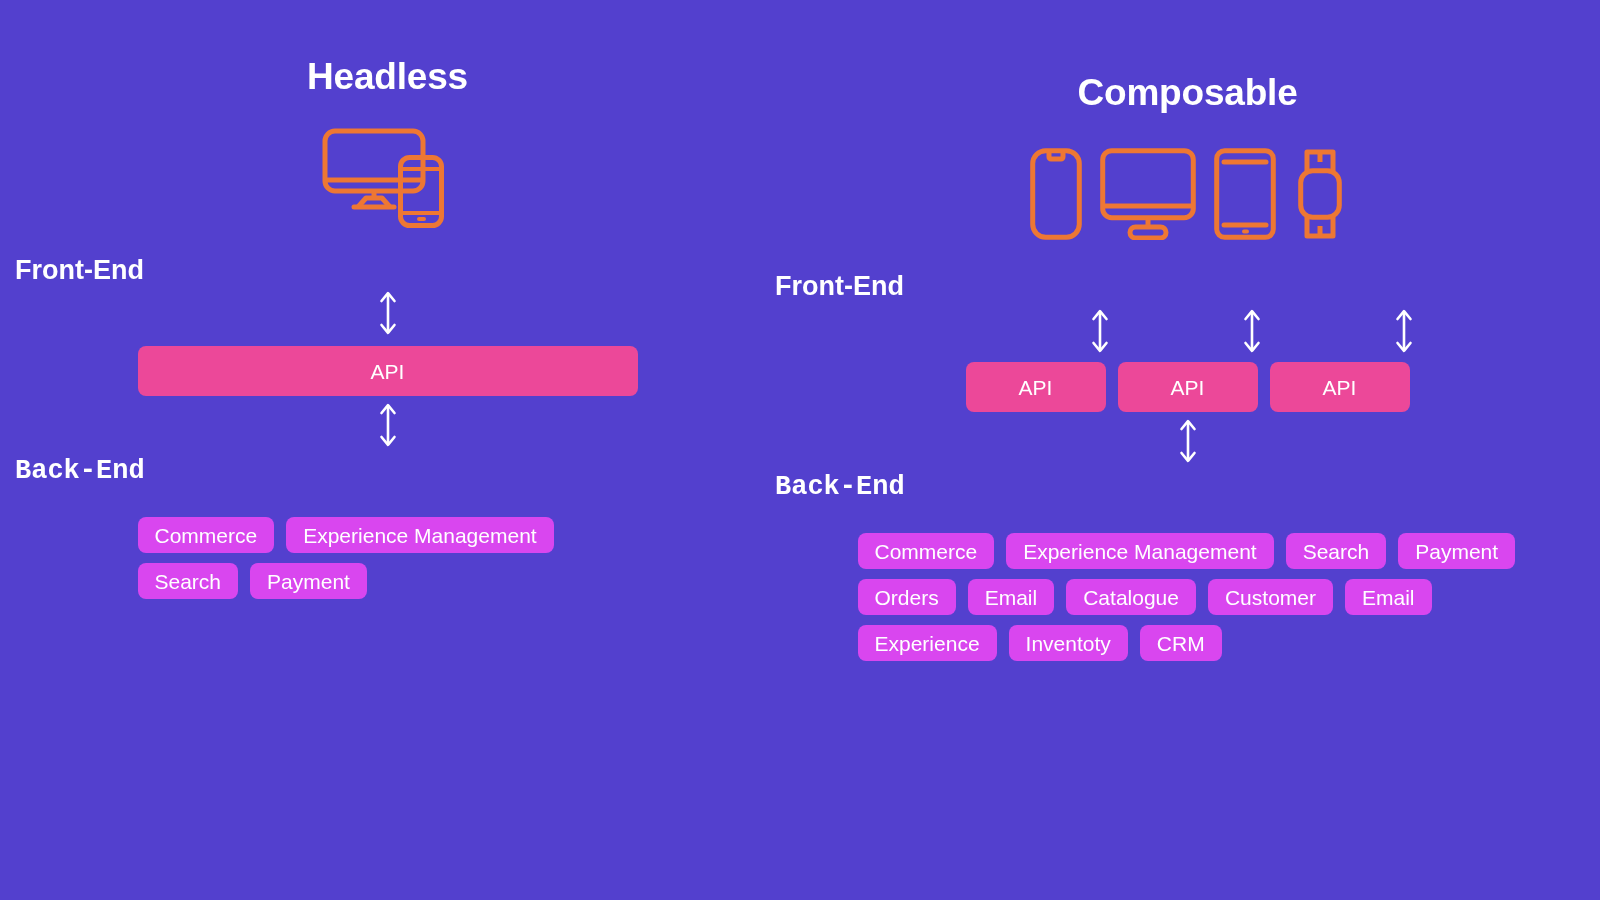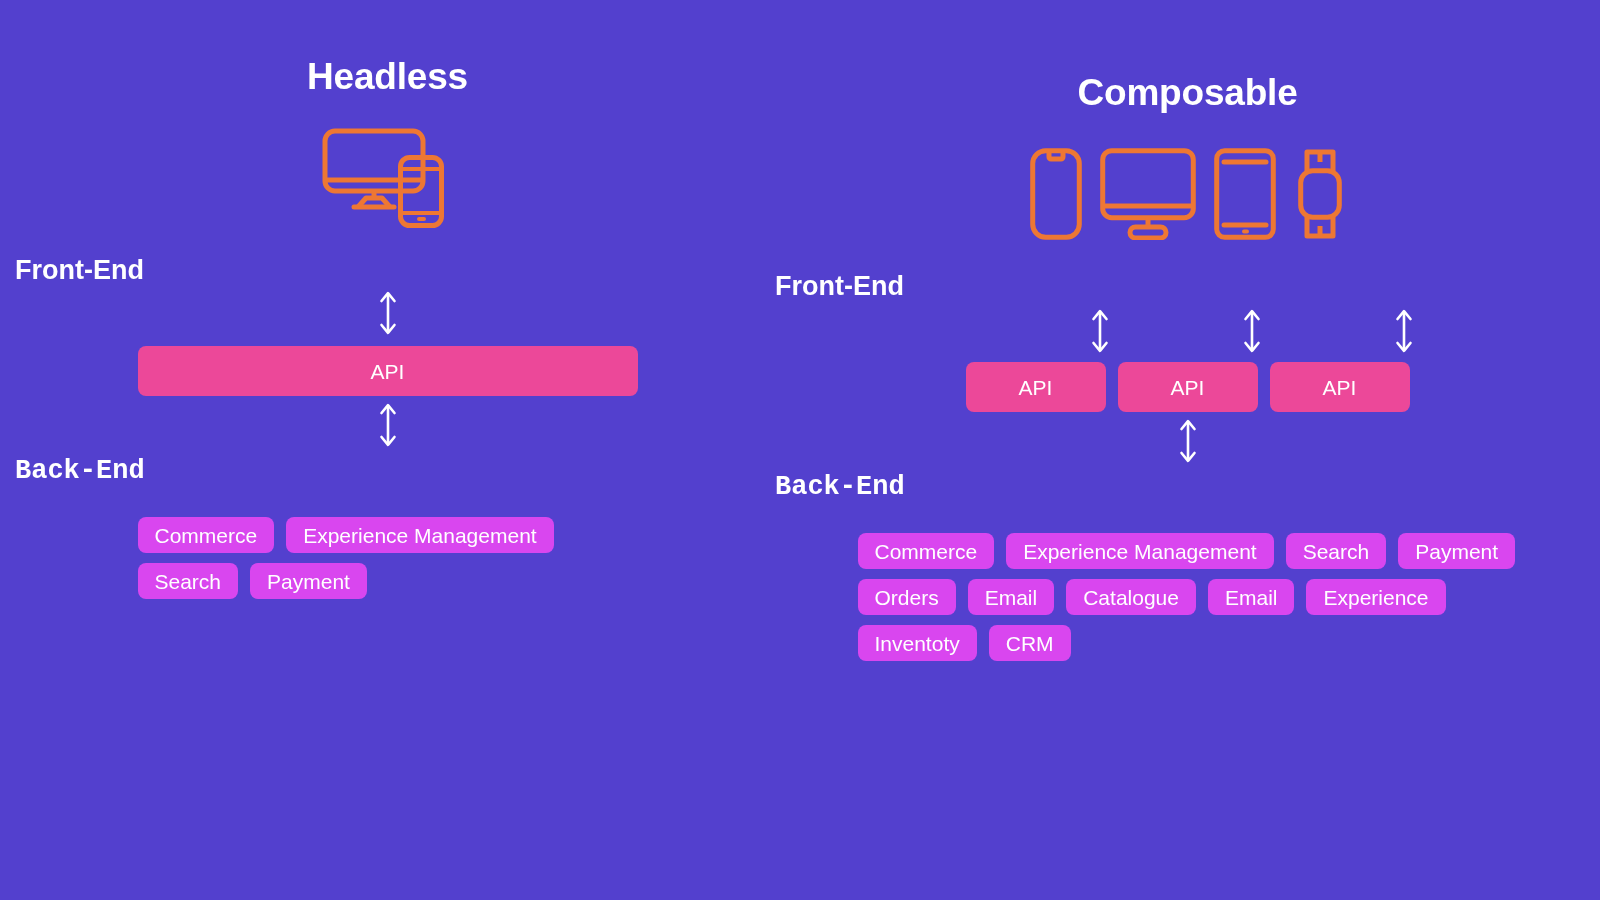--- a/index.html
+++ b/index.html
@@ -294,20 +294,21 @@
     <div class="tier-label back-end-label">Back-End</div>
 
     <div class="tags tags-composable">
       <span class="tag">Commerce</span>
       <span class="tag">Experience Management</span>
       <span class="tag">Search</span>
       <span class="tag">Payment</span>
       <span class="tag">Orders</span>
       <span class="tag">Email</span>
       <span class="tag">Catalogue</span>
+      <span class="tag">Customer</span>
       <span class="tag">Email</span>
       <span class="tag">Experience</span>
       <span class="tag">Inventoty</span>
       <span class="tag">CRM</span>
     </div>
 
   </div>
 
 </div>
 

